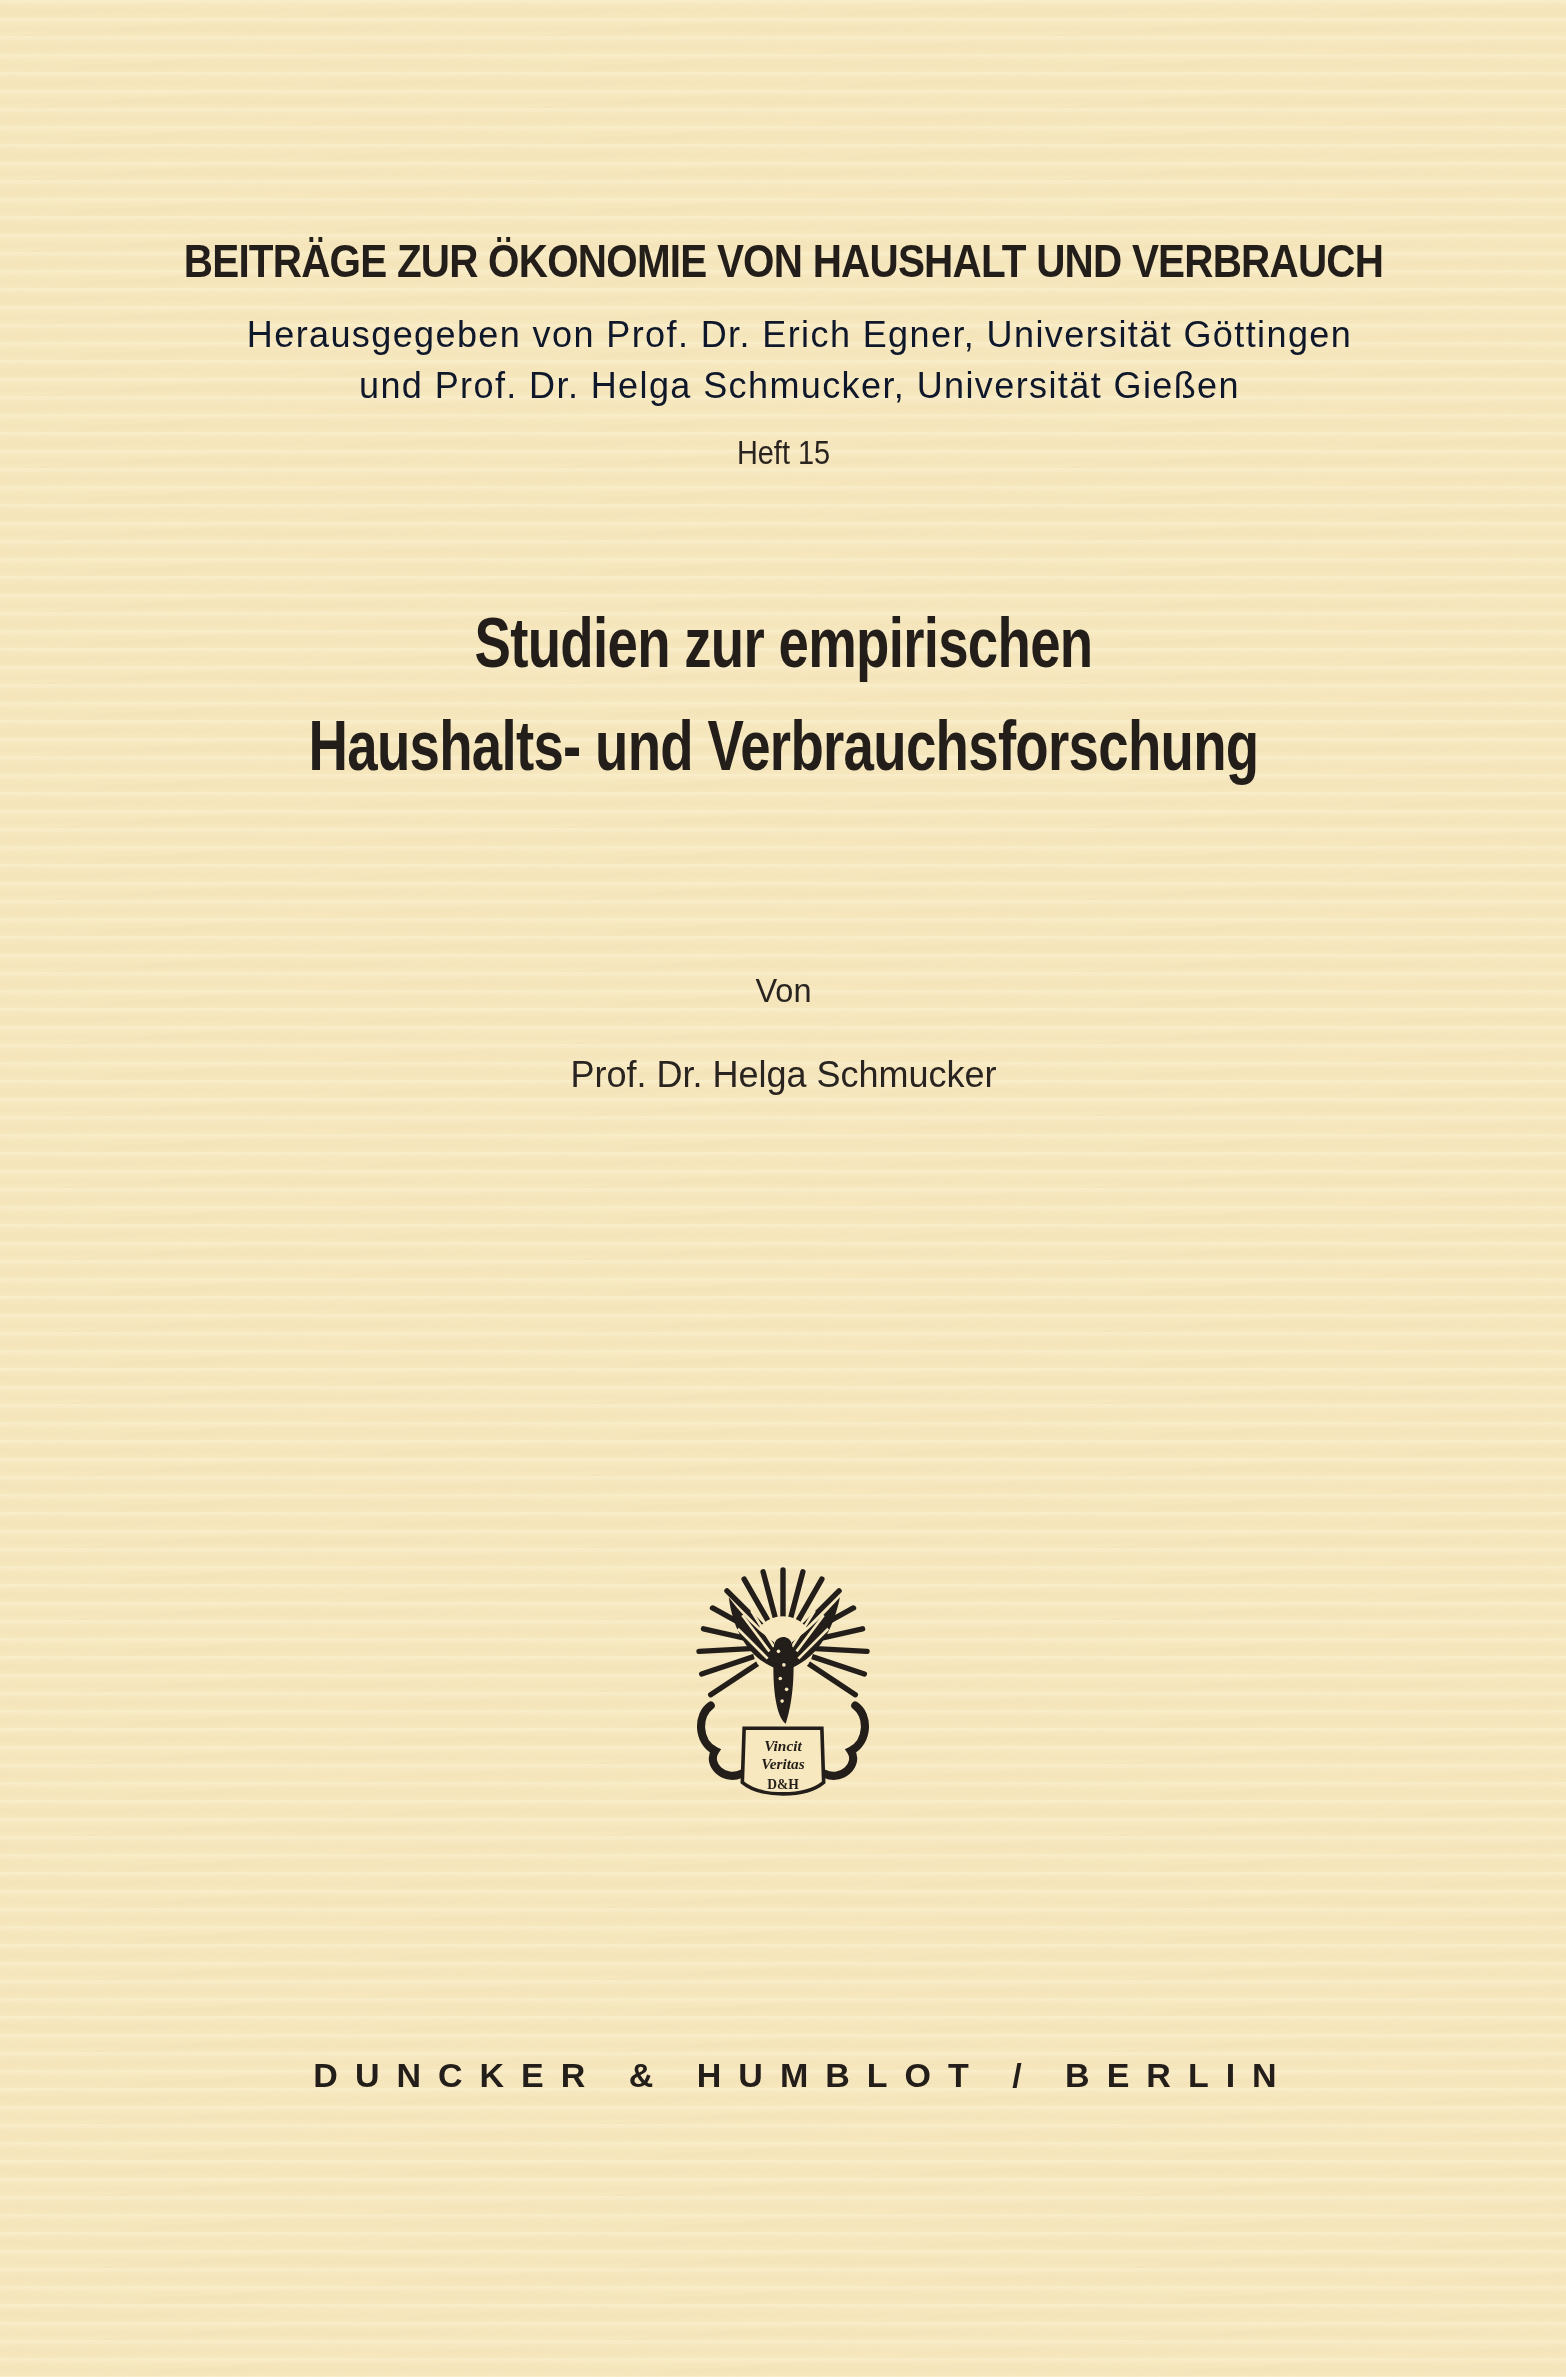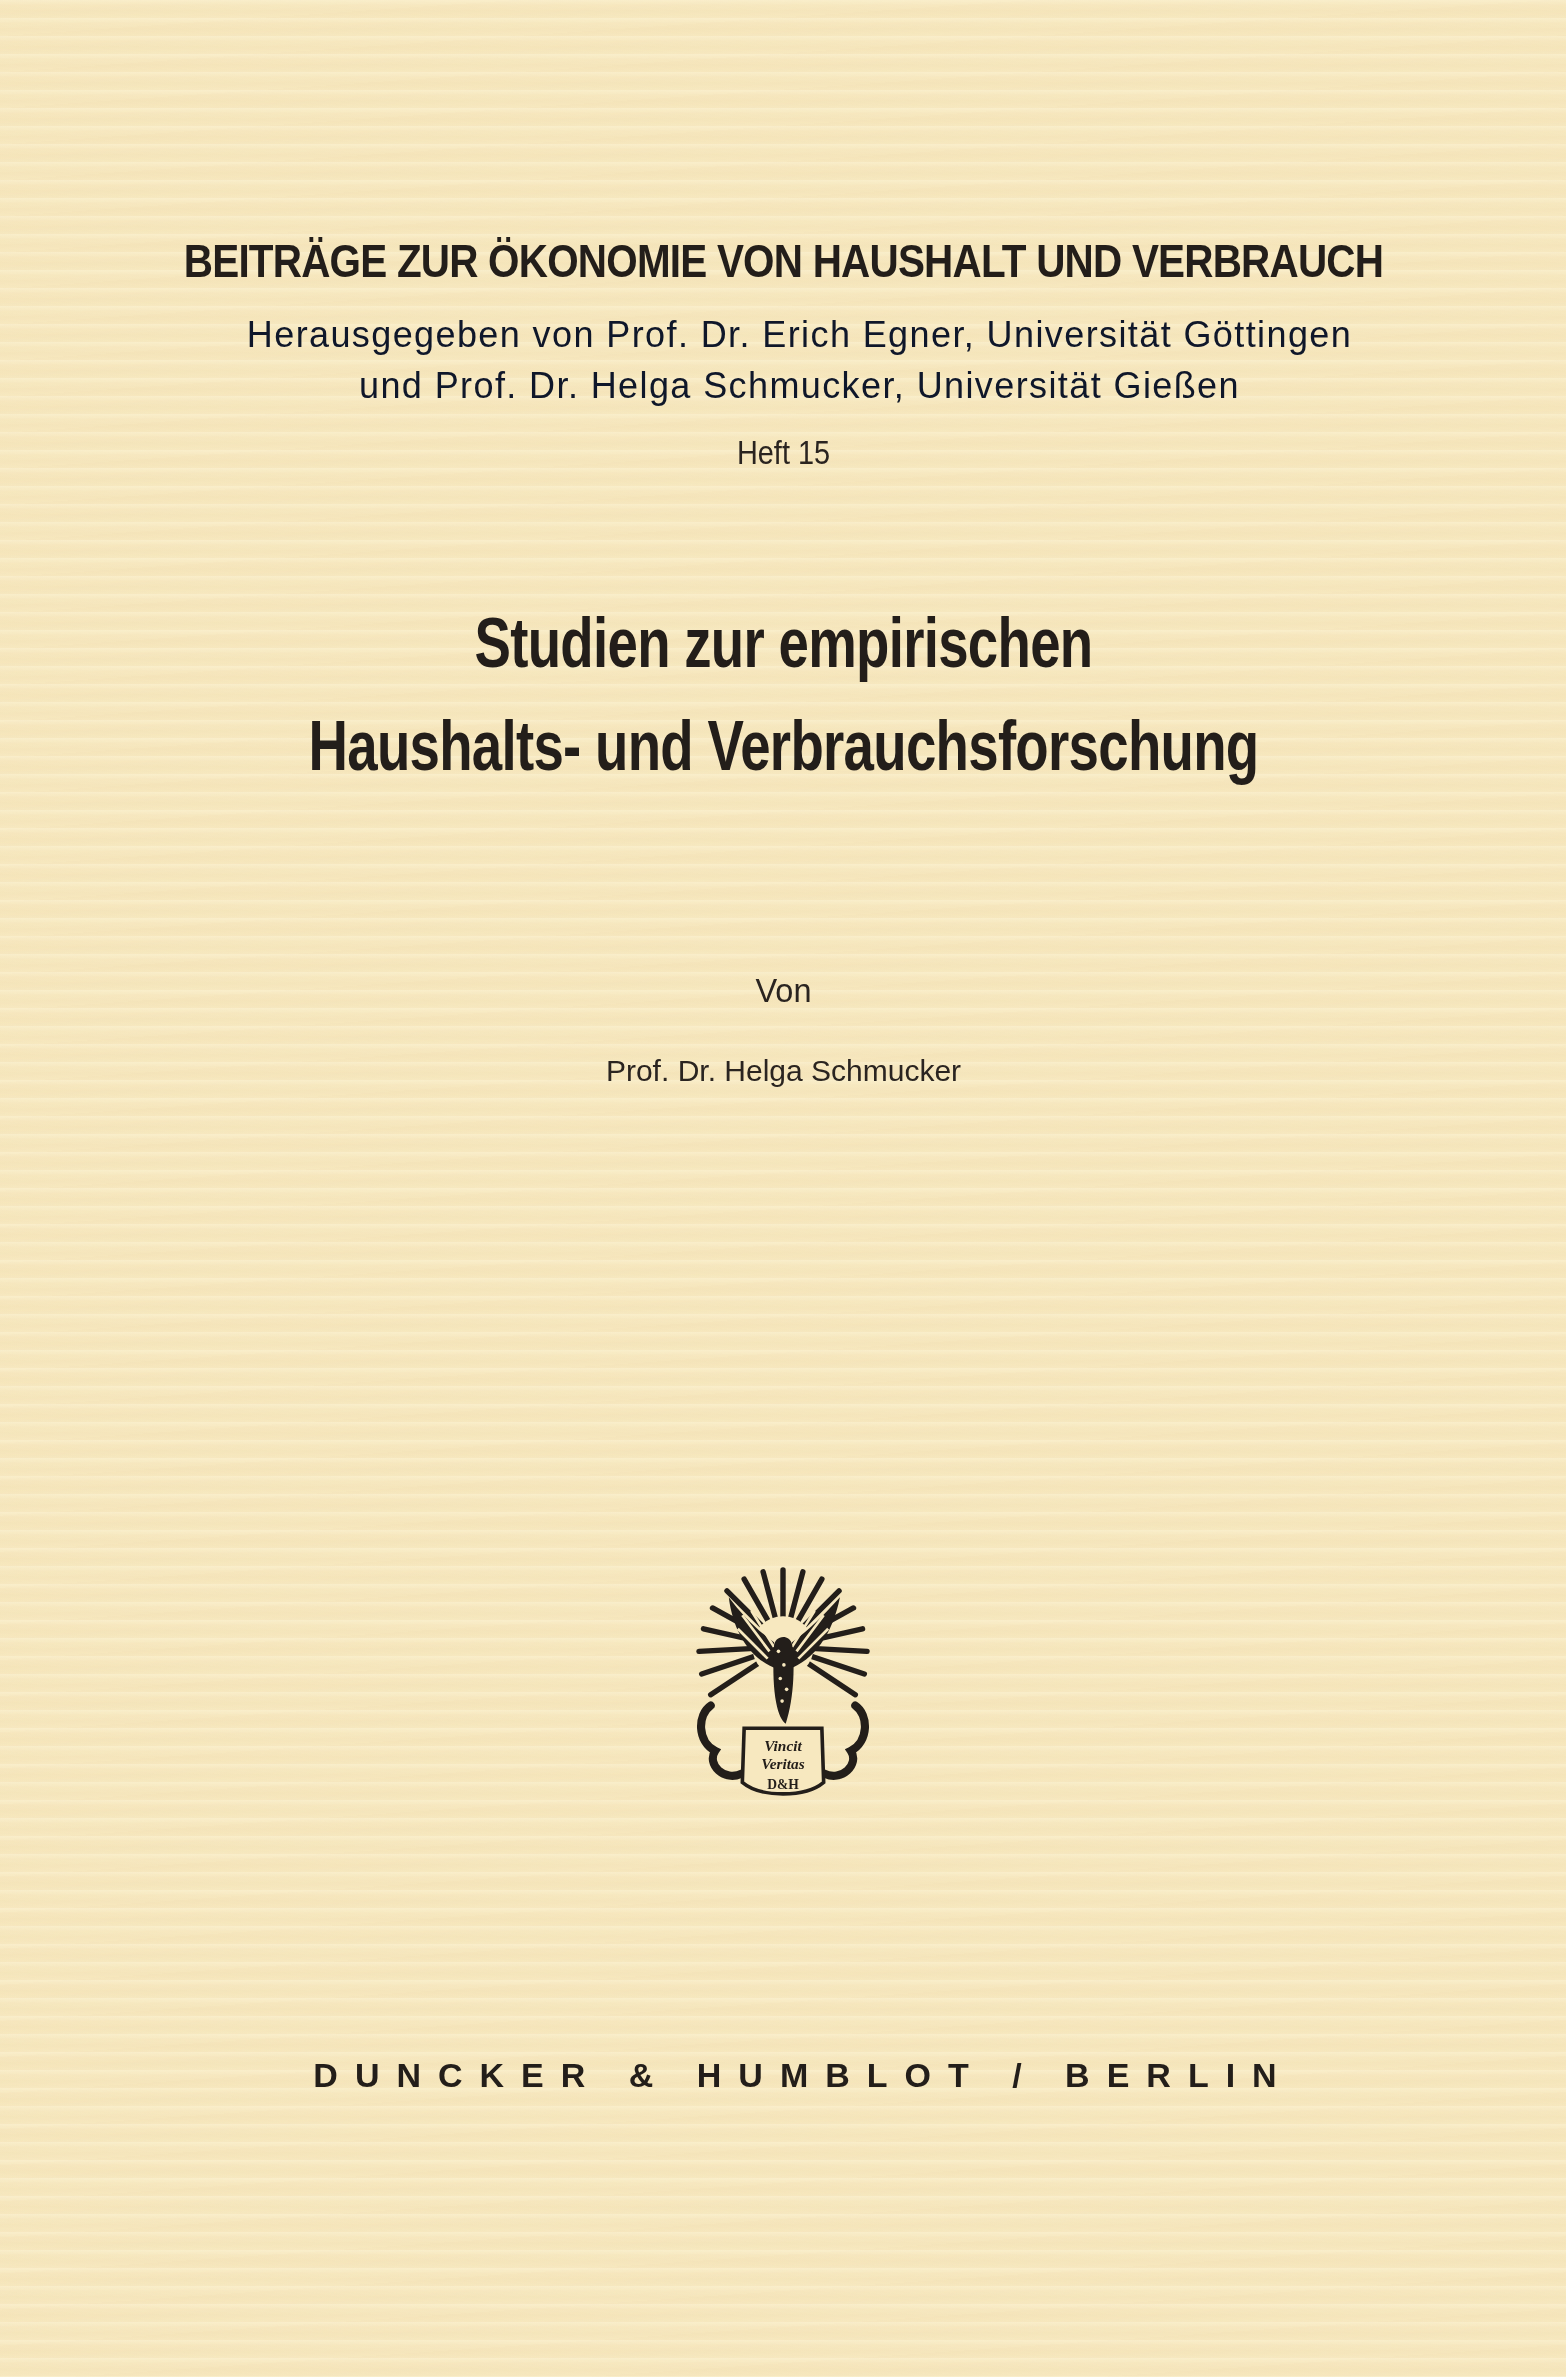--- a/index.html
+++ b/index.html
@@ -21,21 +21,21 @@
   .ed1 { top: 314px; }
   .ed2 { top: 365px; }
   .heft { top: 433px; font-size: 34px; transform: scaleX(0.85); }
   .title {
     font-weight: bold; font-size: 70px; letter-spacing: -0.9px;
     transform: scaleX(0.78); color: #231e1a;
   }
   .t1 { top: 603px; }
   .t2 { top: 706px; }
   .von { top: 973px; font-size: 32.5px; }
-  .author { top: 1054px; font-size: 30px; }
+  .author { top: 1054px; font-size: 36px; }
   .mark { position: absolute; left: 688px; top: 1561px; width: 190px; height: 244px; }
   .publisher {
     top: 2056px; font-weight: bold; font-size: 34px; letter-spacing: 17px; color: #231e1a; margin-left: 20px;
   }
 </style>
 </head>
 <body>
 
 <div>
   <div class="line series">BEITRÄGE ZUR ÖKONOMIE VON HAUSHALT UND VERBRAUCH</div>

